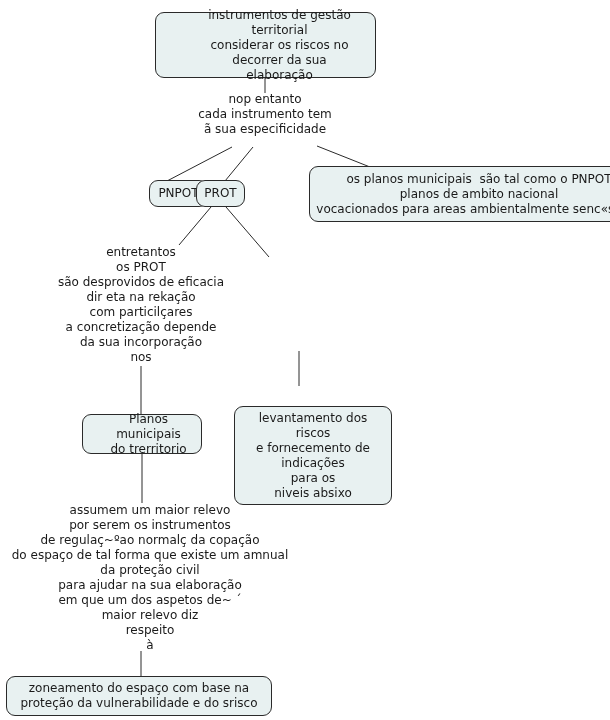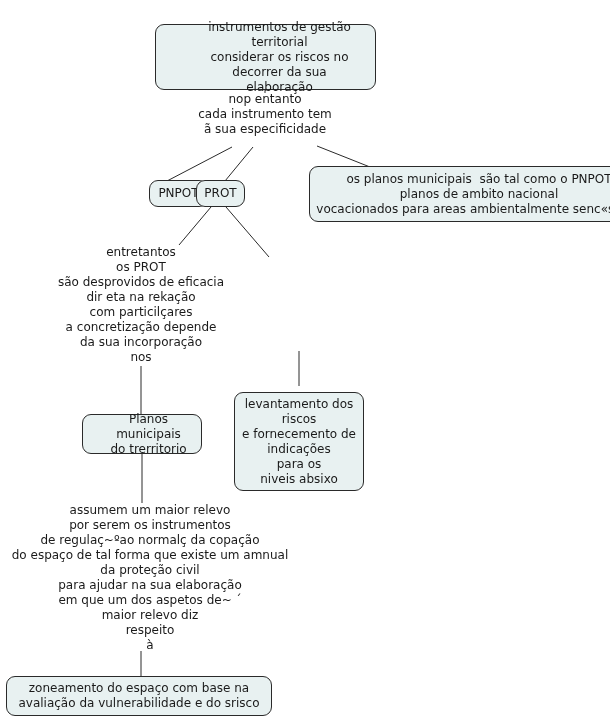--- a/index.html
+++ b/index.html
@@ -61,21 +61,21 @@
       <line x1="317" y1="146" x2="370" y2="167"></line>
       <line x1="211" y1="207" x2="179" y2="245"></line>
       <line x1="226" y1="207" x2="269" y2="257"></line>
       <line x1="299" y1="351" x2="299" y2="386"></line>
       <line x1="141" y1="366" x2="141" y2="415"></line>
       <line x1="142" y1="454" x2="142" y2="503"></line>
       <line x1="141" y1="651" x2="141" y2="677"></line>
     </g>
   </svg>
 
-  <div class="node" style="left:155px; top:24px; width:221px; height:66px;padding-left:32px;">instrumentos de gestão territorial
+  <div class="node" style="left:155px; top:12px; width:221px; height:66px;padding-left:32px;">instrumentos de gestão territorial
 considerar os riscos no
 decorrer da sua
 elaboração</div>
 
   <div class="label" style="left:165px; top:92px; width:200px;">nop entanto
 cada instrumento tem
 ã sua especificidade</div>
 
   <div class="node" style="left:113px; top:180px; width:59px; height:27px;margin-left:36px;">PNPOT</div>
 
@@ -91,34 +91,34 @@
 dir eta na rekação
 com particilçares
 a concretização depende
 da sua incorporação
 nos</div>
 
 
   <div class="node" style="left:82px; top:414px; width:120px; height:40px;padding-left:17px;">Planos municipais
 do trerritorio</div>
 
-  <div class="node" style="left:234px; top:392px; width:130px; height:99px;">levantamento dos
+  <div class="node" style="left:234px; top:406px; width:158px; height:99px;">levantamento dos
 riscos
 e fornecemento de
 indicações
 para os
 niveis absixo</div>
 
   <div class="label" style="left:5px; top:503px; width:290px;">assumem um maior relevo
 por serem os instrumentos
 de regulaç~ºao normalç da copação
 do espaço de tal forma que existe um amnual
 da proteção civil
 para ajudar na sua elaboração
 em que um dos aspetos de~ ´
 maior relevo diz
 respeito
 à</div>
 
   <div class="node" style="left:6px; top:676px; width:266px; height:40px;">zoneamento do espaço com base na
-avaliação da vulnerabilidade e do srisco</div>
+proteção da vulnerabilidade e do srisco</div>
 
 </div>
 
 </body></html>

